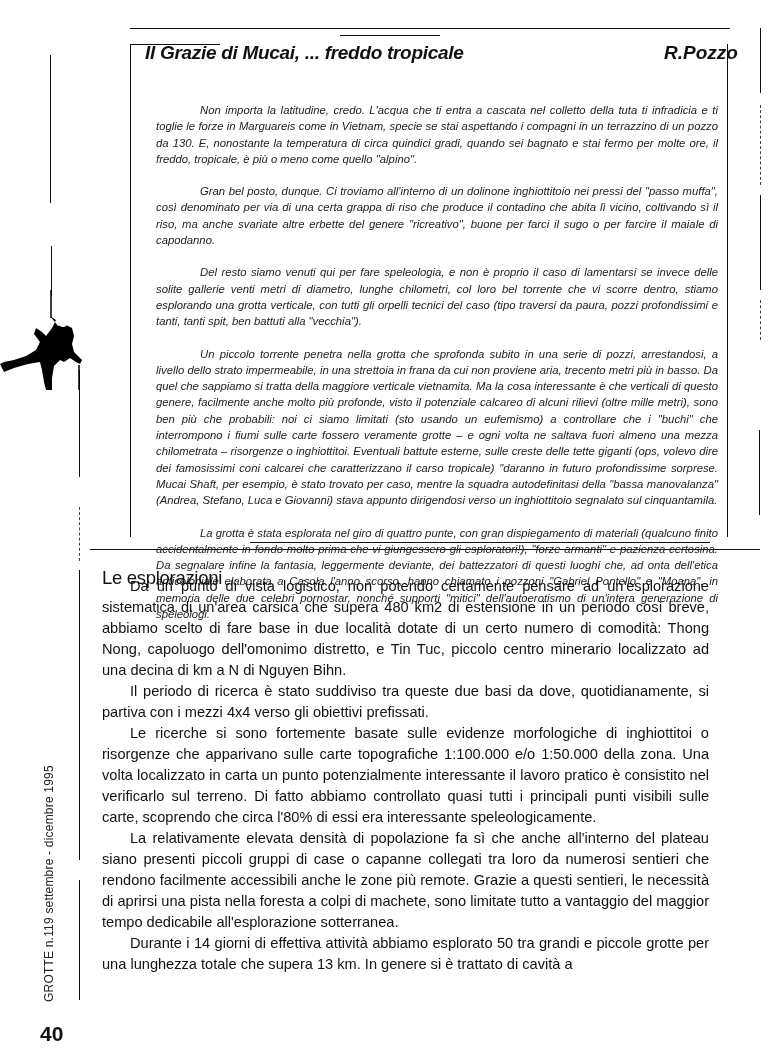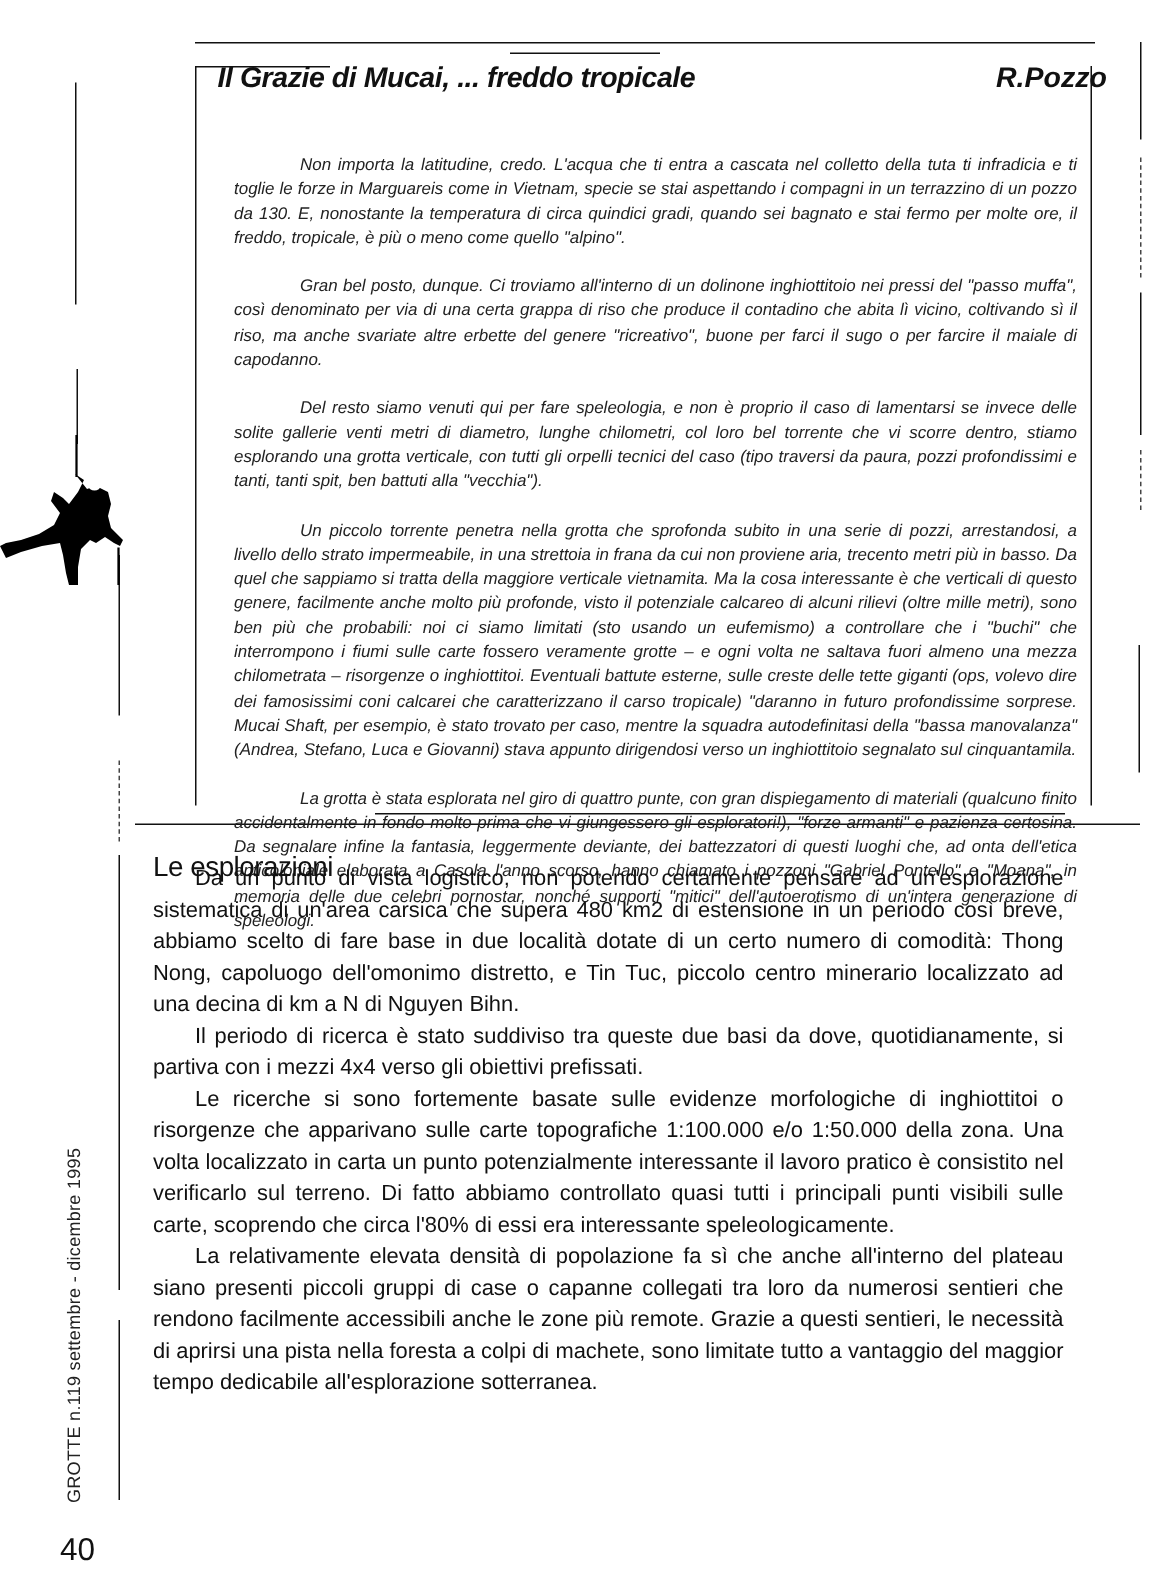--- a/index.html
+++ b/index.html
@@ -43,21 +43,21 @@
   }
   .main-text p { margin: 0; text-indent: 28px; }
 
   
   .journal-ref {
     position: absolute; left: 42px; top: 1002px;
     transform-origin: 0 0; transform: rotate(-90deg);
     font-size: 12px; white-space: nowrap; color: #222; letter-spacing: 0.2px;
   }
   .page-number {
-    position: absolute; left: 40px; top: 1022px; font-size: 21px; color: #111;
+    position: absolute; left: 40px; top: 1022px; font-size: 21px; color: #111; font-weight: bold;
   }
   .climber { position: absolute; left: 0; top: 290px; width: 90px; height: 100px; }
 </style>
 </head>
 <body>
 
 <div class="vline" style="left:50px; top:55px; height:148px;"></div>
 <div class="vline" style="left:51px; top:246px; height:50px;"></div>
 <div class="vline" style="left:79px; top:370px; height:107px;"></div>
 <div class="vline dash" style="left:79px; top:507px; height:54px;"></div>
@@ -95,16 +95,17 @@
   <ellipse cx="63" cy="34" rx="4" ry="3" fill="#fff"></ellipse>
   <line x1="79" y1="75" x2="79" y2="100" stroke="#000" stroke-width="1.5"></line>
 </svg>
 
 <div class="section-heading">Le esplorazioni</div>
 <div class="main-text">
   <p>Da un punto di vista logistico, non potendo certamente pensare ad un'esplorazione sistematica di un'area carsica che supera 480 km2 di estensione in un periodo così breve, abbiamo scelto di fare base in due località dotate di un certo numero di comodità: Thong Nong, capoluogo dell'omonimo distretto, e Tin Tuc, piccolo centro minerario localizzato ad una decina di km a N di Nguyen Bihn.</p>
   <p>Il periodo di ricerca è stato suddiviso tra queste due basi da dove, quotidianamente, si partiva con i mezzi 4x4 verso gli obiettivi prefissati.</p>
   <p>Le ricerche si sono fortemente basate sulle evidenze morfologiche di inghiottitoi o risorgenze che apparivano sulle carte topografiche 1:100.000 e/o 1:50.000 della zona. Una volta localizzato in carta un punto potenzialmente interessante il lavoro pratico è consistito nel verificarlo sul terreno. Di fatto abbiamo controllato quasi tutti i principali punti visibili sulle carte, scoprendo che circa l'80% di essi era interessante speleologicamente.</p>
   <p>La relativamente elevata densità di popolazione fa sì che anche all'interno del plateau siano presenti piccoli gruppi di case o capanne collegati tra loro da numerosi sentieri che rendono facilmente accessibili anche le zone più remote. Grazie a questi sentieri, le necessità di aprirsi una pista nella foresta a colpi di machete, sono limitate tutto a vantaggio del maggior tempo dedicabile all'esplorazione sotterranea.</p>
+  <p>Durante i 14 giorni di effettiva attività abbiamo esplorato 50 tra grandi e piccole grotte per una lunghezza totale che supera 13 km. In genere si è trattato di cavità a</p>
 </div>
 
 <div class="journal-ref">GROTTE n.119 settembre - dicembre 1995</div>
 <div class="page-number">40</div>
 
 </body></html>

